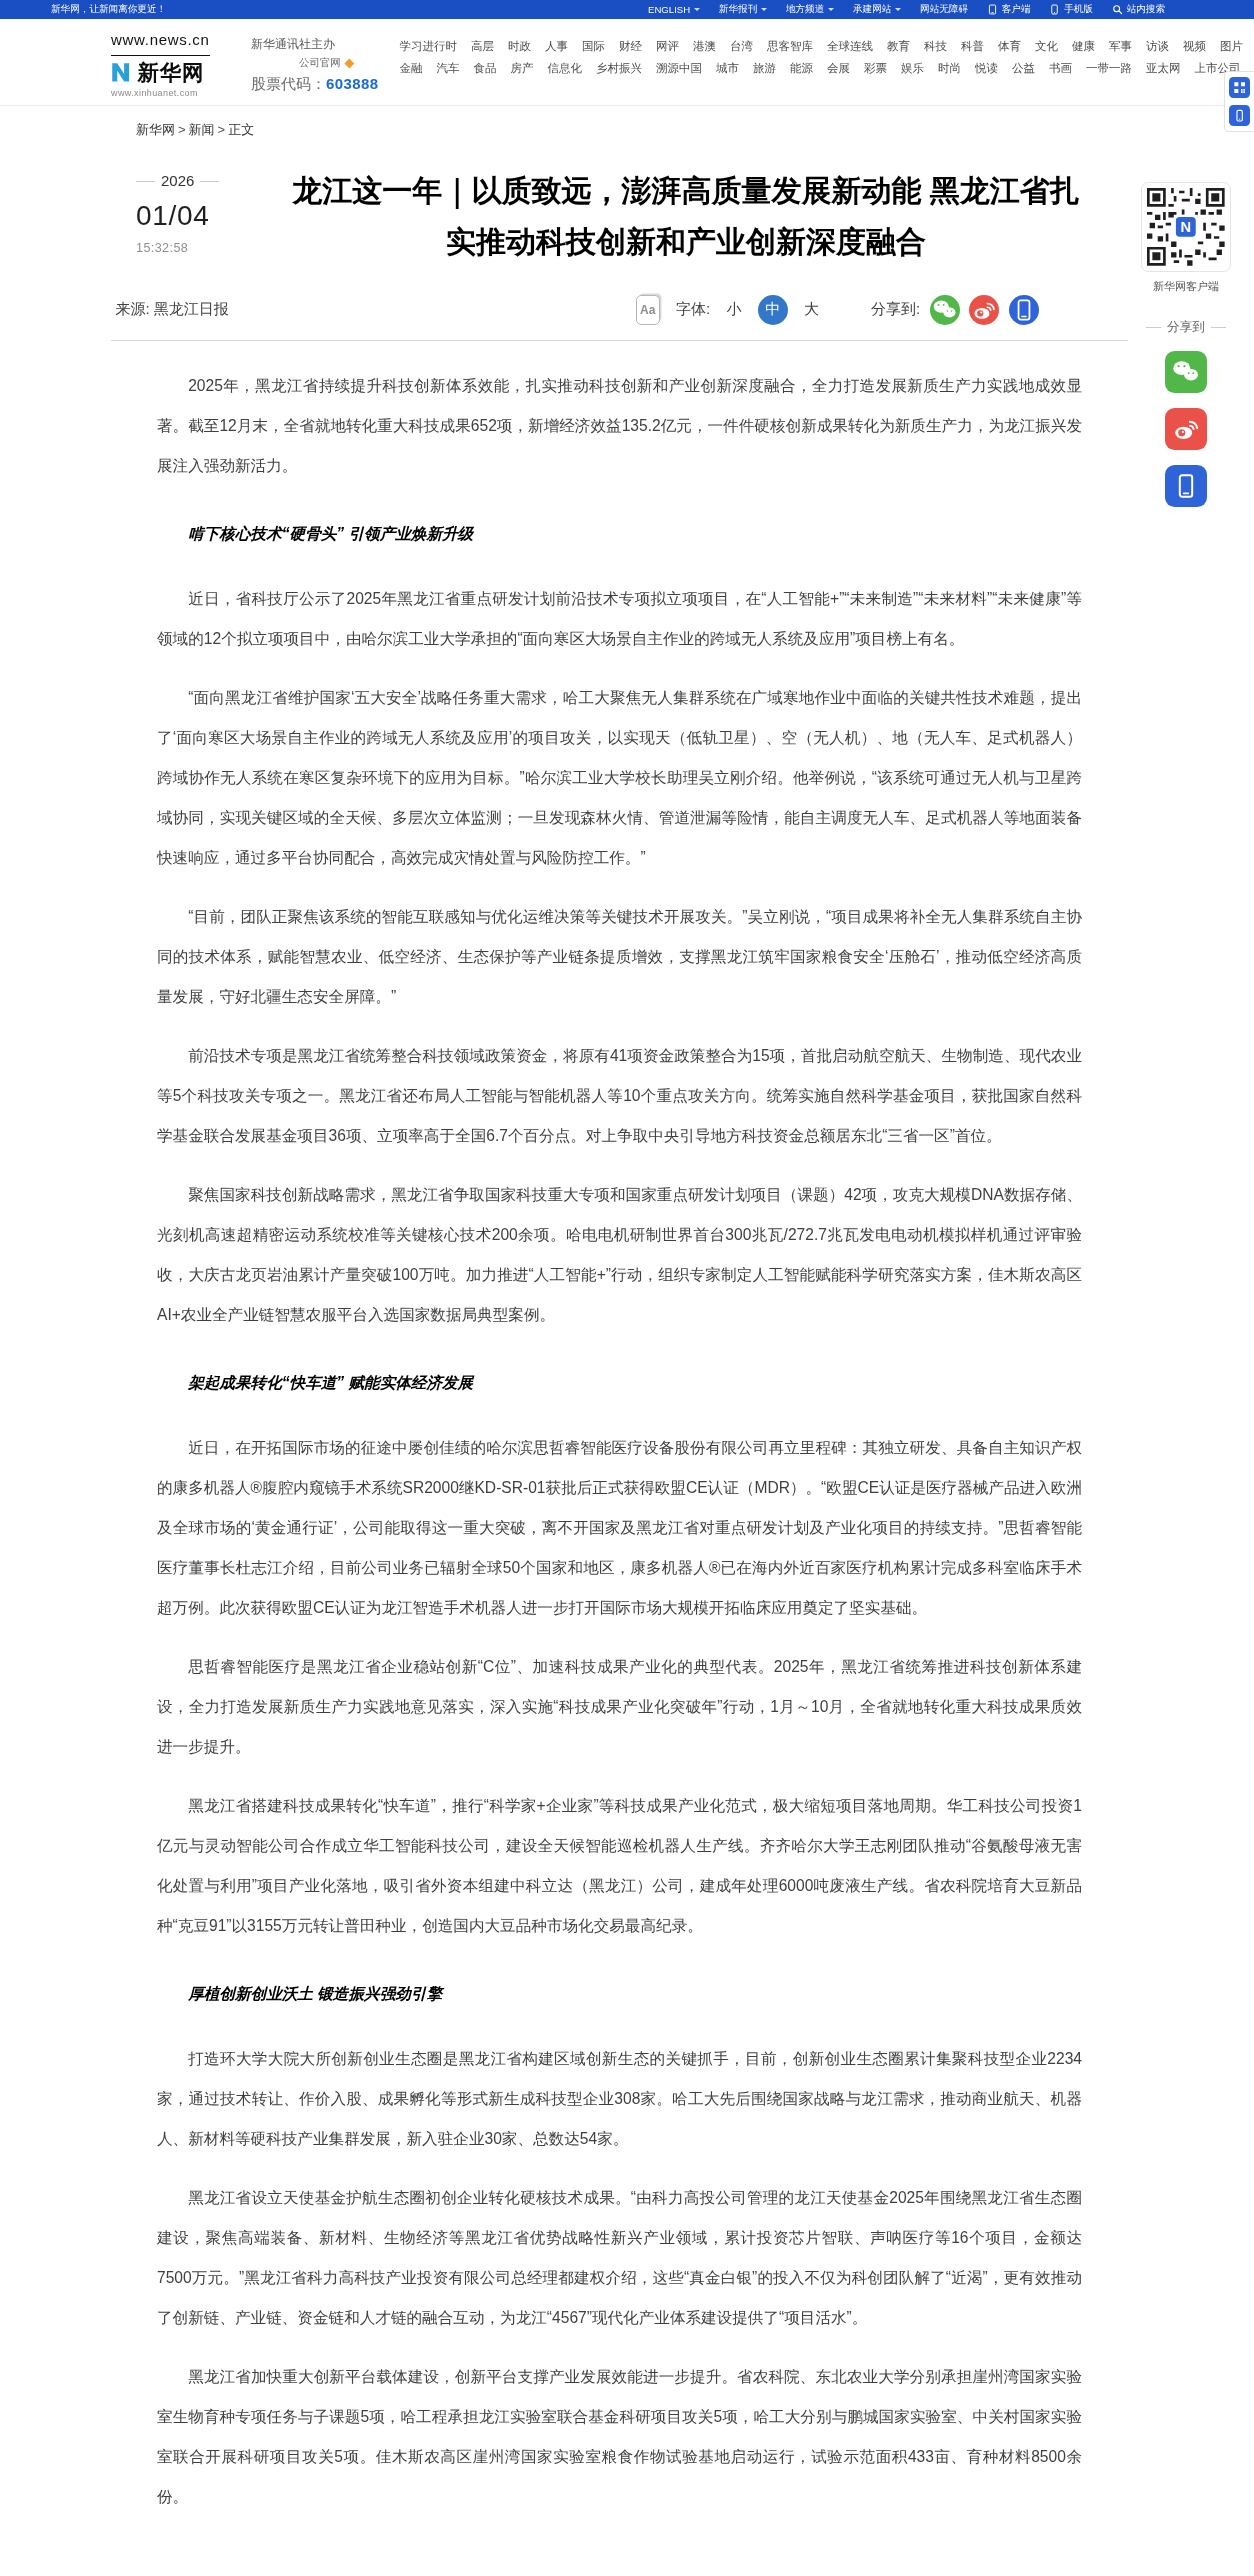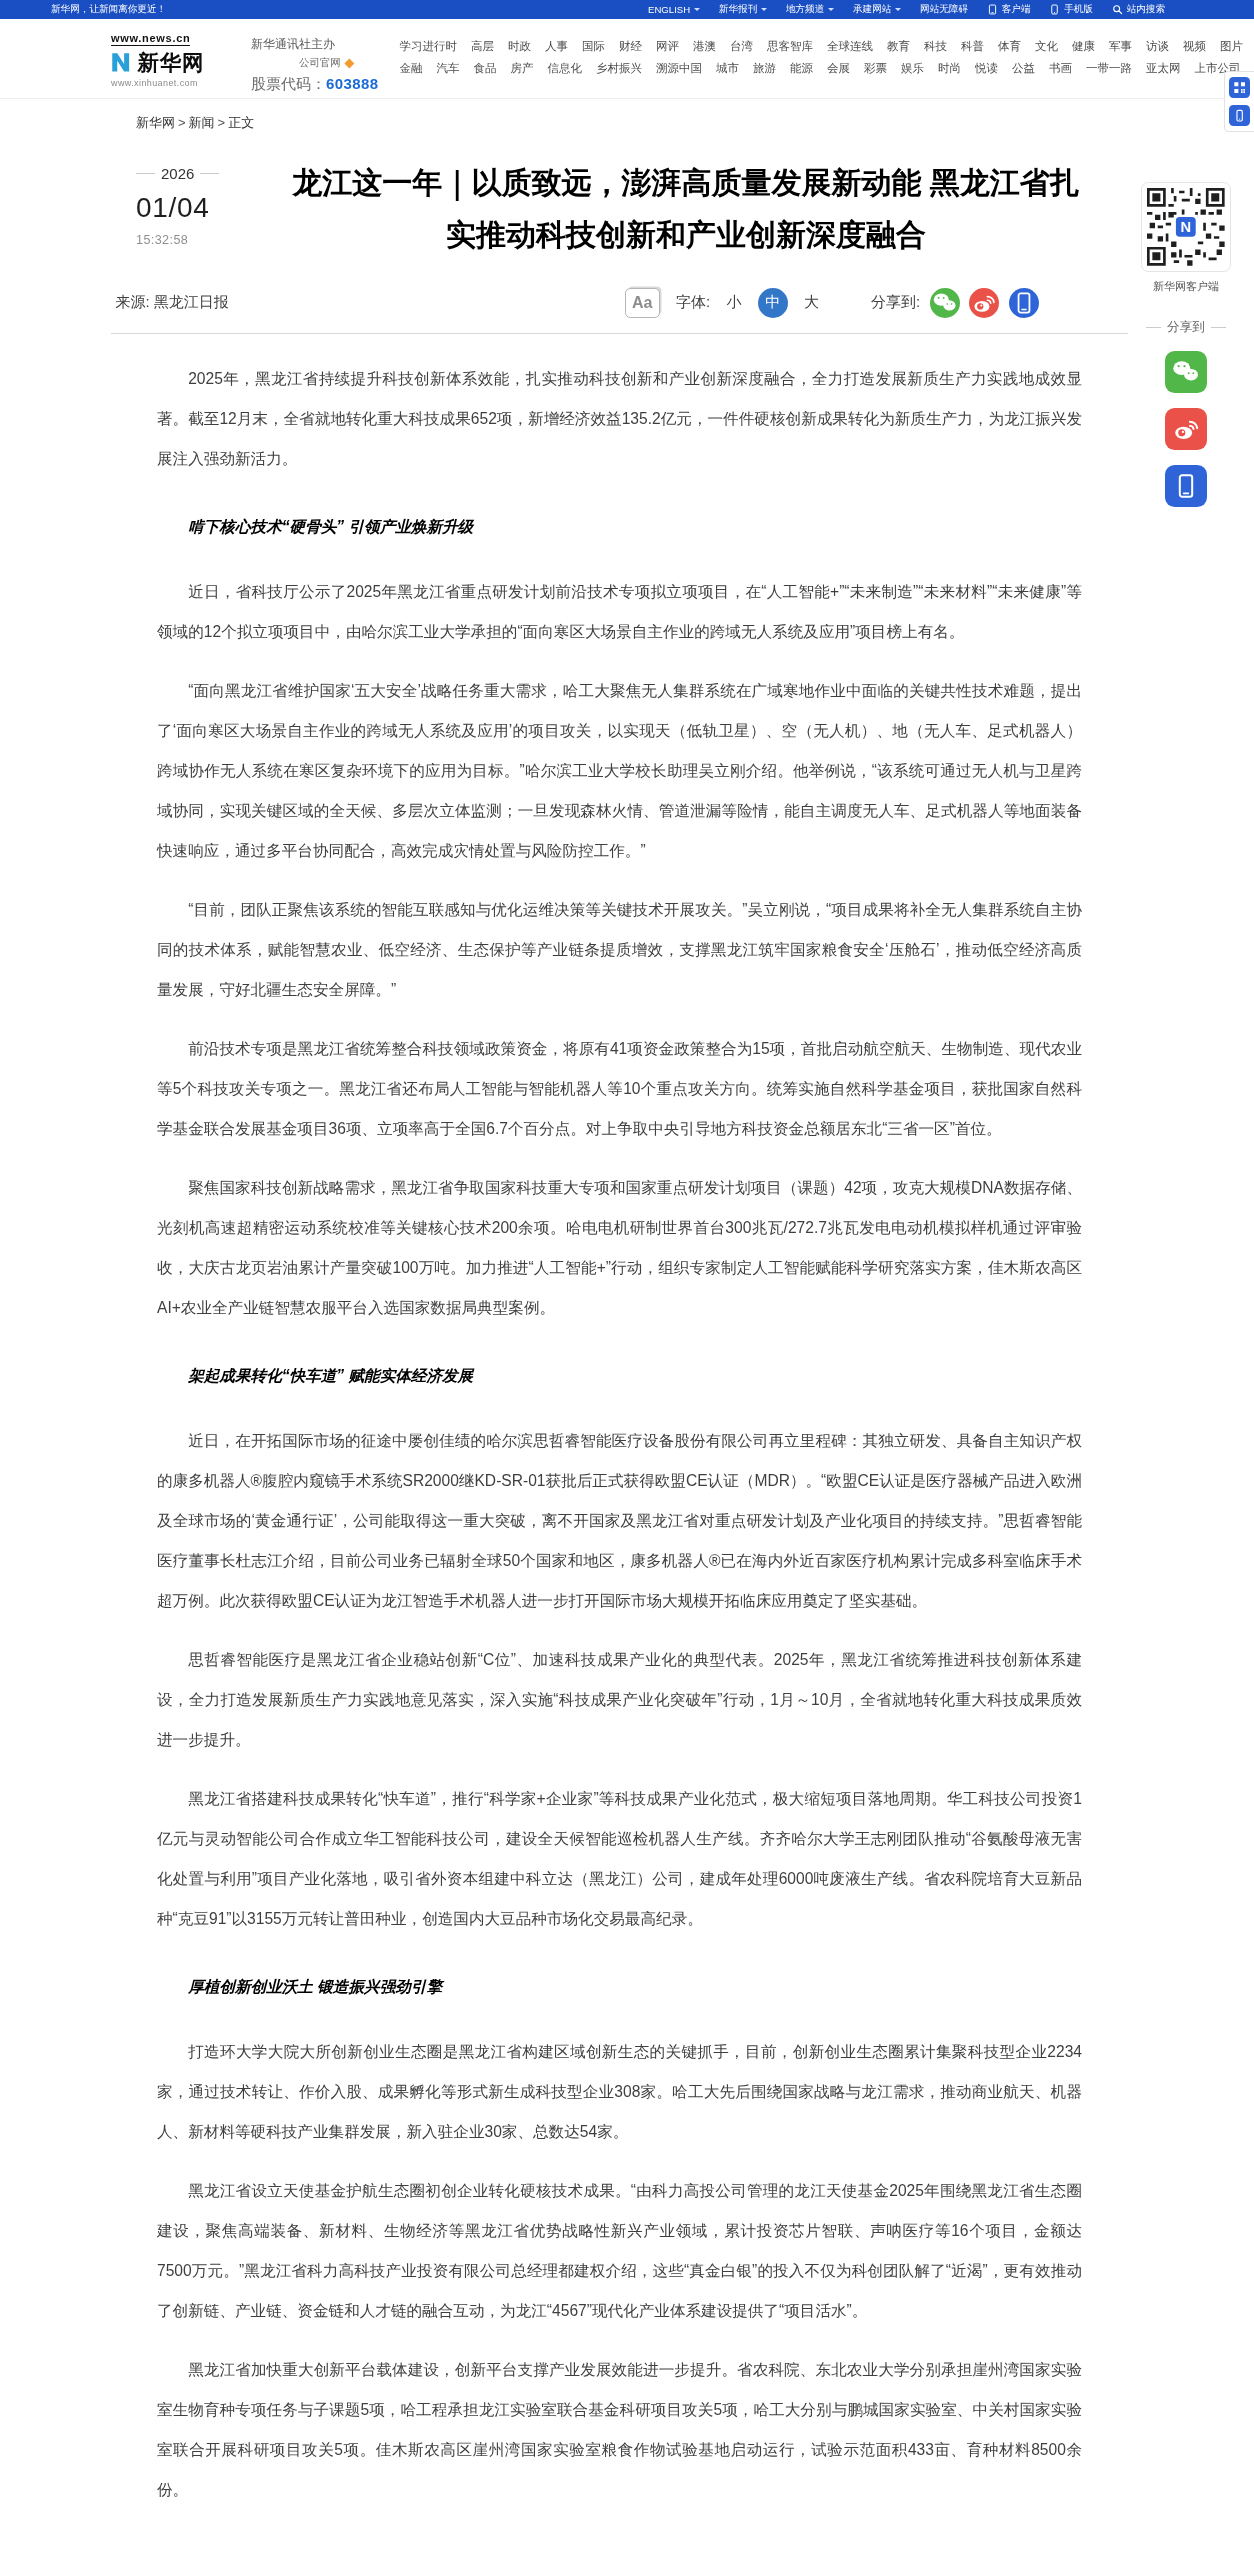--- a/index.html
+++ b/index.html
@@ -15,21 +15,21 @@
   
   .topbar{background:var(--topbar-blue);color:#fff;height:19px;display:flex;align-items:center;justify-content:space-between;padding:0 89px 0 51px;font-size:9.6px;}
   .topbar-right{display:flex;align-items:center;gap:19px;}
   .tb-link{display:flex;align-items:center;gap:3.7px;color:#fff;}
   .caret{width:0;height:0;border-left:3px solid transparent;border-right:3px solid transparent;border-top:3.7px solid #cfe0ff;display:inline-block;}
   .tb-icon{width:11px;height:11px;display:inline-block;}
 
   
   .site-header{display:flex;align-items:flex-start;padding:12px 7.4px 7.4px 111px;border-bottom:1.5px solid #ececec;}
   .logo-block{width:115px;flex:none;}
-  .logo-url{font-size:11px;font-weight:bold;color:#111;letter-spacing:0.7px;border-bottom:1.5px solid #111;display:inline-block;padding-bottom:1px;}
+  .logo-url{font-size:15px;font-weight:normal;color:#111;letter-spacing:0.7px;border-bottom:1.5px solid #111;display:inline-block;padding-bottom:7px;}
   .logo-row{display:flex;align-items:center;margin-top:1.5px;}
   .logo-n{width:25px;height:22px;flex:none;}
   .logo-name{font-size:21.5px;font-weight:bold;color:#0d0d0d;letter-spacing:0.7px;margin-left:1.5px;}
   .logo-sub{font-size:9px;color:#8a8a8a;margin-top:1.5px;letter-spacing:0.4px;}
   .org-block{margin-left:25px;flex:none;padding-top:6.7px;line-height:1;}
   .org-line1{font-size:12px;color:#595959;}
   .org-line2{font-size:10.4px;color:#6a6a6a;margin-top:8.2px;display:flex;align-items:center;gap:5px;margin-left:48px;}
   .org-dot{width:6.7px;height:6.7px;background:var(--accent-orange);transform:rotate(45deg);display:inline-block;}
   .org-line3{font-size:15px;color:#6a6a6a;margin-top:7.4px;}
   .stock-code{color:var(--link-blue);font-weight:bold;letter-spacing:0.4px;}
@@ -45,21 +45,21 @@
   .date-col{width:162px;flex:none;padding:12px 0 0 25px;}
   .date-year{display:flex;align-items:center;gap:6px;font-size:15px;color:#333;}
   .date-year .dash{width:19px;height:0.7px;background:#c9c9c9;display:inline-block;}
   .date-md{font-size:28px;color:#1f1f1f;margin-top:10.4px;letter-spacing:0.7px;}
   .date-time{font-size:12.6px;color:#8f8f8f;margin-top:9px;letter-spacing:0.4px;}
   .title{flex:1;font-size:30px;line-height:1.72;font-weight:bold;color:#000;text-align:center;margin:4.4px 0 0;padding:0 44px 0 15px;}
 
   .toolbar{display:flex;align-items:center;margin-top:27px;font-size:15px;color:#404040;}
   .source{margin-left:4.4px;}
   .font-ctrl{display:flex;align-items:center;gap:16.3px;margin-left:auto;margin-right:52px;}
-  .aa-icon{width:35px;height:30px;border:1.5px solid #b5b5b5;border-radius:5.2px;color:#8d8d8d;font-size:16px;font-weight:bold;display:flex;align-items:center;justify-content:center;background:#fff;box-shadow:2.2px -2.2px 0 -0.7px #d9d9d9;}
+  .aa-icon{width:24px;height:30px;border:1.5px solid #b5b5b5;border-radius:5.2px;color:#8d8d8d;font-size:12px;font-weight:bold;display:flex;align-items:center;justify-content:center;background:#fff;box-shadow:2.2px -2.2px 0 -0.7px #d9d9d9;}
   .size-opt{cursor:pointer;}
   .size-opt.selected{width:30px;height:30px;border-radius:50%;background:var(--badge-blue);color:#fff;display:flex;align-items:center;justify-content:center;}
   .share-ctrl{display:flex;align-items:center;gap:9.6px;margin-right:89px;}
   .share-btn{width:30px;height:30px;border-radius:50%;display:flex;align-items:center;justify-content:center;}
   .share-btn svg{width:100%;height:100%;}
   .bg-wechat{background:var(--wechat-green);}
   .bg-weibo{background:var(--weibo-red);}
   .bg-phone{background:var(--phone-blue);}
   .divider{border:none;border-top:0.7px solid #d8d8d8;margin:15px 0 4.4px;}
 

